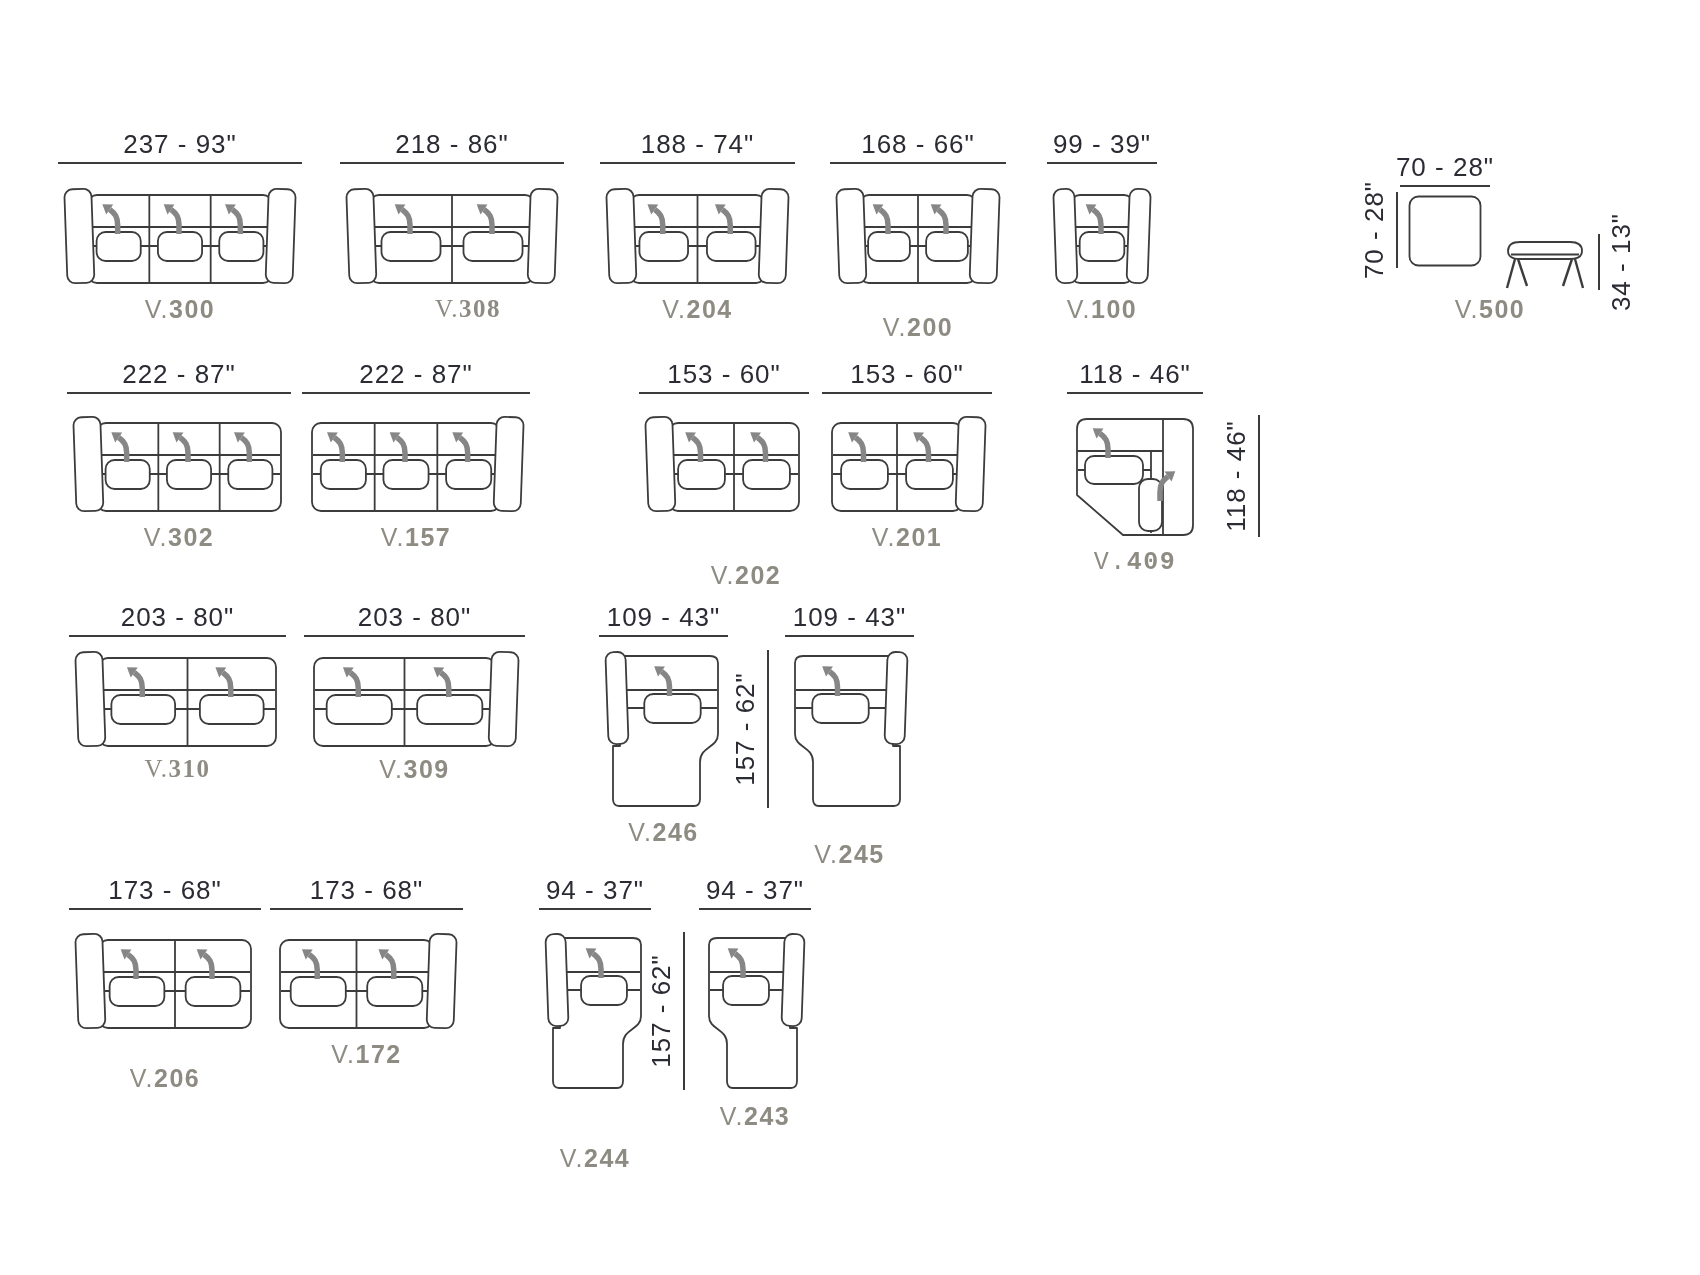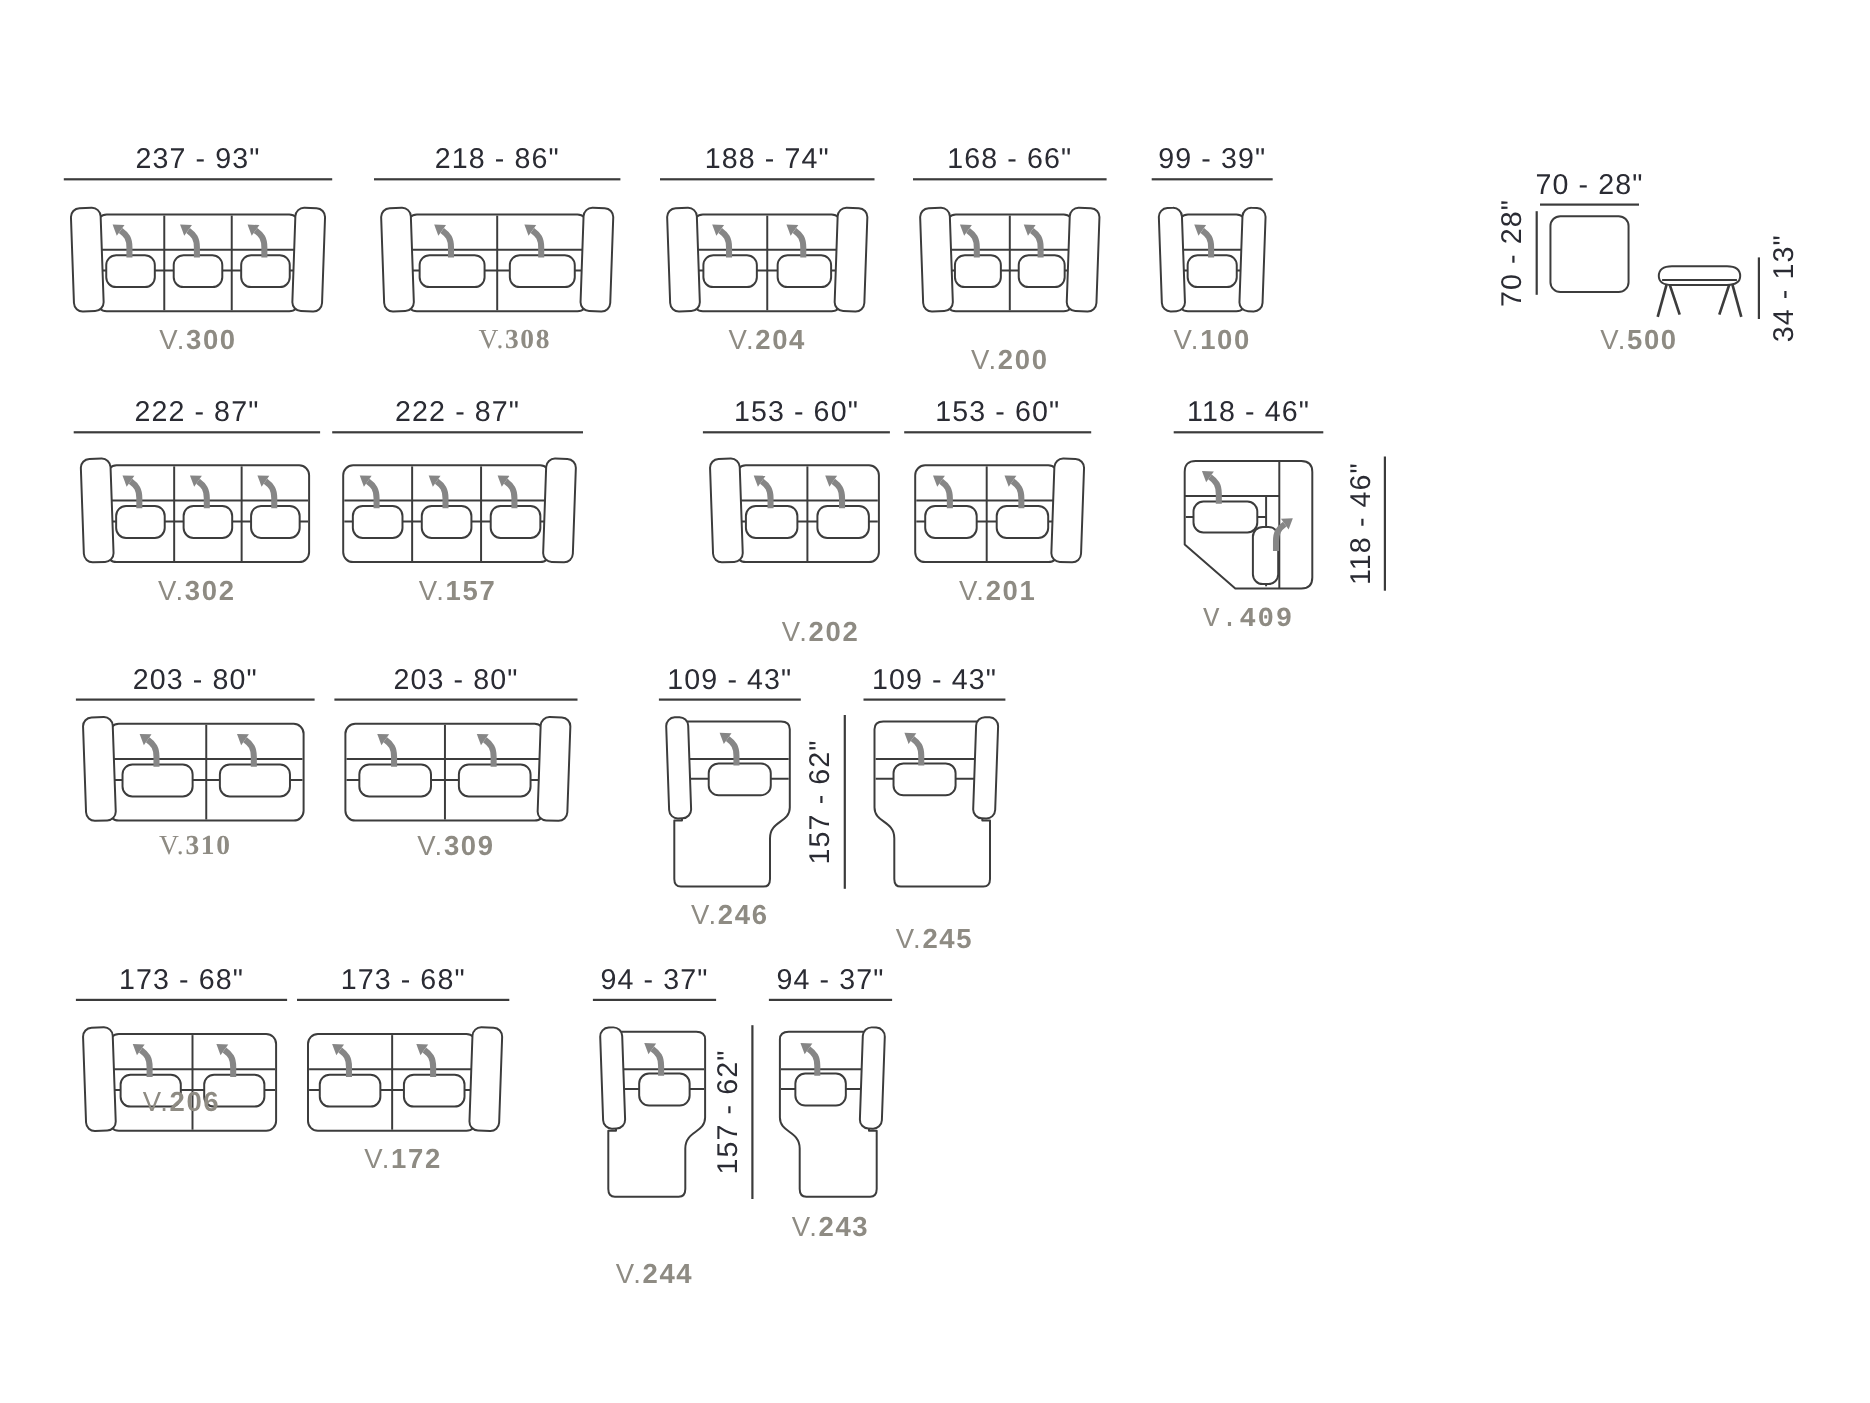--- a/index.html
+++ b/index.html
@@ -373,21 +373,21 @@
         <path d="M9 34 L9 25 C9 17 6.5 13.5 1 9.5" fill="none" stroke="#868686" stroke-width="5.5"></path>
         <polygon points="-6.3,4.2 4.5,4.6 -2.5,14.4" fill="#868686"></polygon>
       </g>
       <rect fill="#fff" stroke="#3c3c3c" stroke-width="1.8" stroke-linejoin="round" x="108.64" y="45" width="54.72" height="29" rx="9"></rect>
       <g transform="translate(126,13)">
         <path d="M9 34 L9 25 C9 17 6.5 13.5 1 9.5" fill="none" stroke="#868686" stroke-width="5.5"></path>
         <polygon points="-6.3,4.2 4.5,4.6 -2.5,14.4" fill="#868686"></polygon>
       </g>
       <rect fill="#fff" stroke="#3c3c3c" stroke-width="1.8" stroke-linejoin="round" x="1.5" y="2" width="27" height="94" rx="8" transform="rotate(-2 15 96)"></rect>
     </svg>
-    <div class="code" style="left: 85px; top: 988px;"><span>V.</span><span class="num">206</span></div>
+    <div class="code" style="left: 85px; top: 1064px;"><span>V.</span><span class="num">206</span></div>
     <div class="hdim" style="left: 270px; top: 872px; width: 193px;">
       <span class="htext">173 - 68"</span>
       <div class="rule"></div>
     </div>
     <svg class="drawing" width="177" height="98" viewBox="0 0 177 98" style="left: 278px; top: 932px;">
       <rect fill="#fff" stroke="#3c3c3c" stroke-width="1.8" stroke-linejoin="round" x="2" y="8" width="153" height="88" rx="9"></rect>
       <line fill="none" stroke="#3c3c3c" stroke-width="1.8" x1="3" y1="40" x2="154" y2="40"></line>
       <line fill="none" stroke="#3c3c3c" stroke-width="1.8" x1="3" y1="59" x2="154" y2="59"></line>
       <line fill="none" stroke="#3c3c3c" stroke-width="1.8" x1="78.5" y1="9" x2="78.5" y2="95"></line>
       <rect fill="#fff" stroke="#3c3c3c" stroke-width="1.8" stroke-linejoin="round" x="12.71" y="45" width="55.08" height="29" rx="9"></rect>

